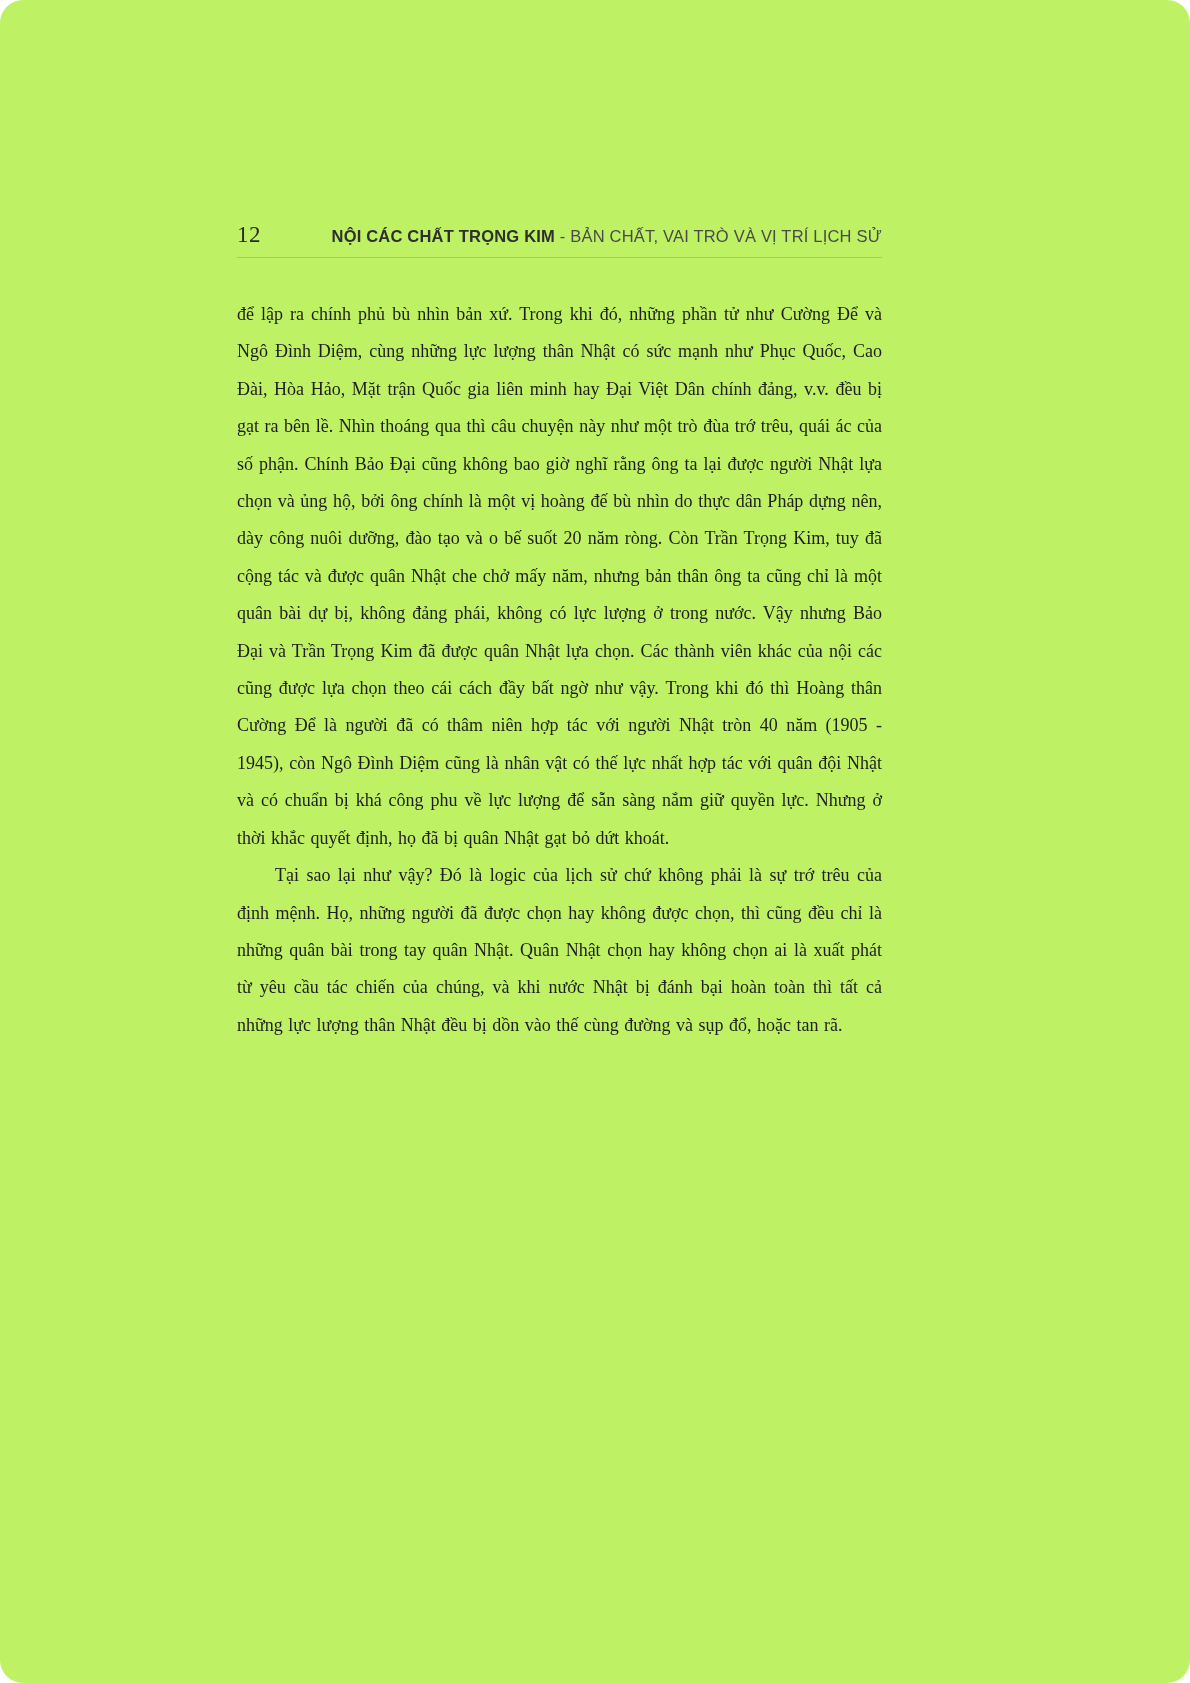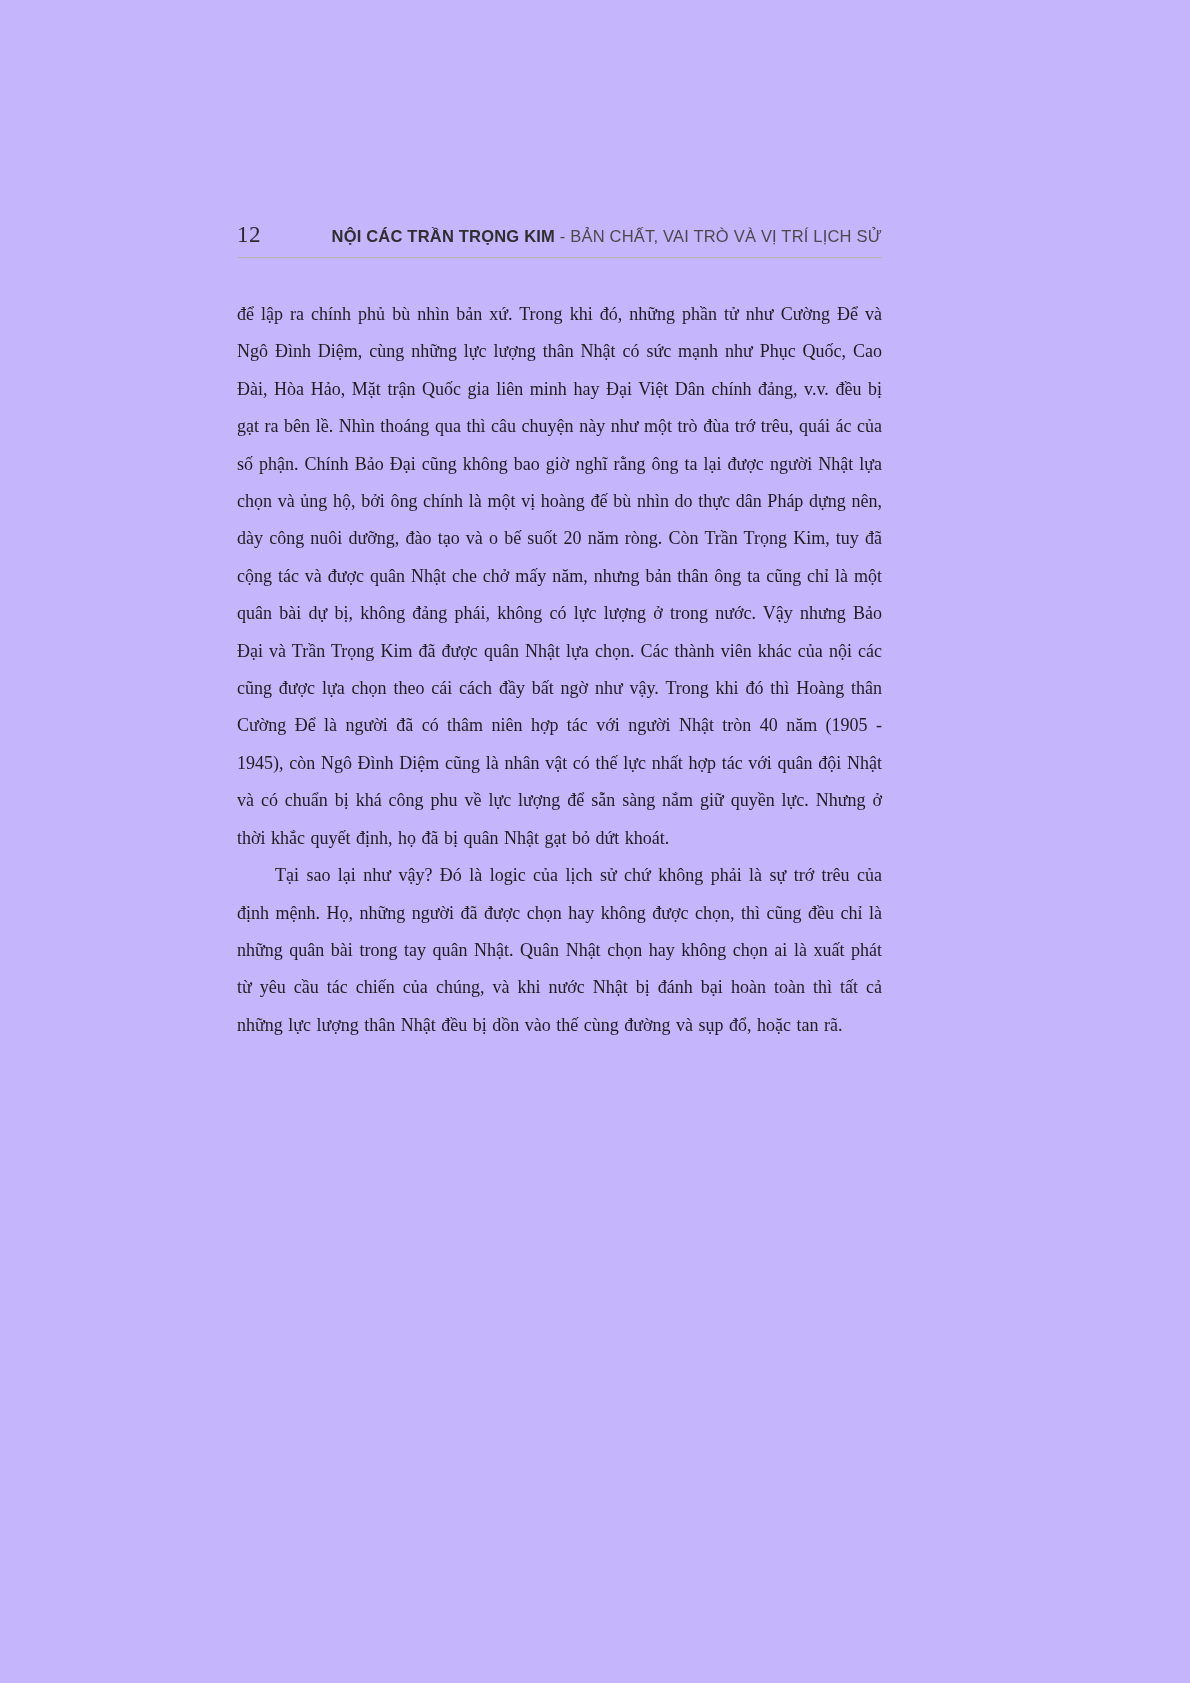--- a/index.html
+++ b/index.html
@@ -5,24 +5,25 @@
 <style>
   html, body {
     margin: 0;
     padding: 0;
     background: #ffffff;
   }
   .page {
     position: relative;
     width: 1190px;
     height: 1683px;
-    background: #c4b5fd;
+    background: #bef264;
     overflow: hidden;
     font-family: "Liberation Serif", "DejaVu Serif", serif;
     color: #1e1e1e;
+    border-radius: 23px;
   }
   .content {
     position: absolute;
     left: 237px;
     top: 222px;
     width: 645px;
   }
   .running-header {
     display: flex;
     justify-content: space-between;
@@ -67,21 +68,21 @@
 </style>
 </head>
 <body>
 
 <div class="page">
   <div class="content">
 
     <div class="running-header">
       <span class="page-number">12</span>
       <span class="header-title">
-        <span class="title-main">NỘI CÁC TRẦN TRỌNG KIM</span><span class="title-sub"> - BẢN CHẤT, VAI TRÒ VÀ VỊ TRÍ LỊCH SỬ</span>
+        <span class="title-main">NỘI CÁC CHẤT TRỌNG KIM</span><span class="title-sub"> - BẢN CHẤT, VAI TRÒ VÀ VỊ TRÍ LỊCH SỬ</span>
       </span>
     </div>
 
     <div class="body-text">
       <p>để lập ra chính phủ bù nhìn bản xứ. Trong khi đó, những phần tử như Cường Để và Ngô Đình Diệm, cùng những lực lượng thân Nhật có sức mạnh như Phục Quốc, Cao Đài, Hòa Hảo, Mặt trận Quốc gia liên minh hay Đại Việt Dân chính đảng, v.v. đều bị gạt ra bên lề. Nhìn thoáng qua thì câu chuyện này như một trò đùa trớ trêu, quái ác của số phận. Chính Bảo Đại cũng không bao giờ nghĩ rằng ông ta lại được người Nhật lựa chọn và ủng hộ, bởi ông chính là một vị hoàng đế bù nhìn do thực dân Pháp dựng nên, dày công nuôi dưỡng, đào tạo và o bế suốt 20 năm ròng. Còn Trần Trọng Kim, tuy đã cộng tác và được quân Nhật che chở mấy năm, nhưng bản thân ông ta cũng chỉ là một quân bài dự bị, không đảng phái, không có lực lượng ở trong nước. Vậy nhưng Bảo Đại và Trần Trọng Kim đã được quân Nhật lựa chọn. Các thành viên khác của nội các cũng được lựa chọn theo cái cách đầy bất ngờ như vậy. Trong khi đó thì Hoàng thân Cường Để là người đã có thâm niên hợp tác với người Nhật tròn 40 năm (1905 - 1945), còn Ngô Đình Diệm cũng là nhân vật có thế lực nhất hợp tác với quân đội Nhật và có chuẩn bị khá công phu về lực lượng để sẵn sàng nắm giữ quyền lực. Nhưng ở thời khắc quyết định, họ đã bị quân Nhật gạt bỏ dứt khoát.</p>
       <p class="indented">Tại sao lại như vậy? Đó là logic của lịch sử chứ không phải là sự trớ trêu của định mệnh. Họ, những người đã được chọn hay không được chọn, thì cũng đều chỉ là những quân bài trong tay quân Nhật. Quân Nhật chọn hay không chọn ai là xuất phát từ yêu cầu tác chiến của chúng, và khi nước Nhật bị đánh bại hoàn toàn thì tất cả những lực lượng thân Nhật đều bị dồn vào thế cùng đường và sụp đổ, hoặc tan rã.</p>
     </div>
 
   </div>
 </div>

